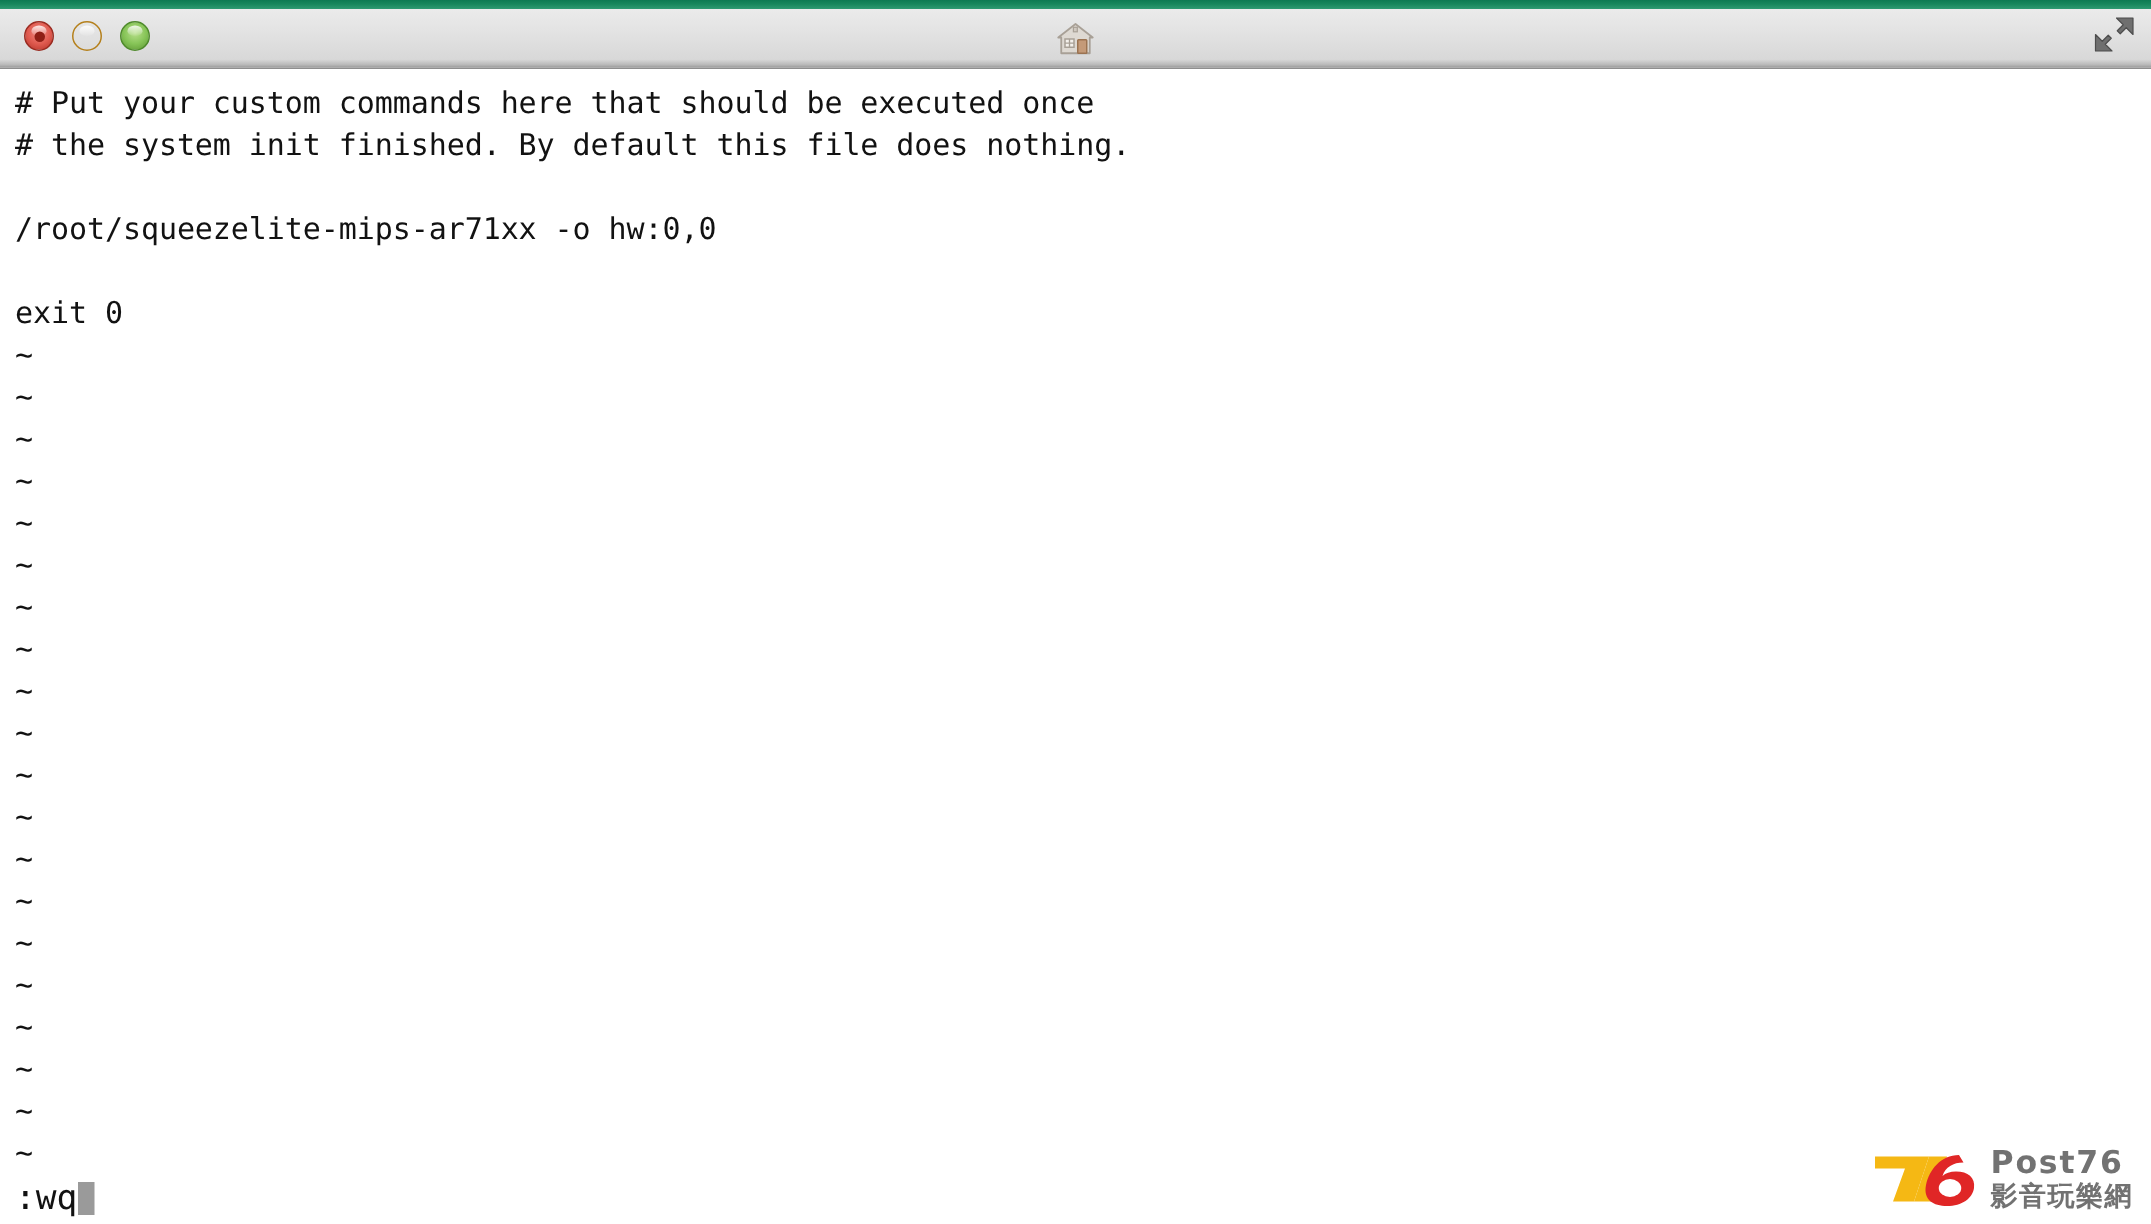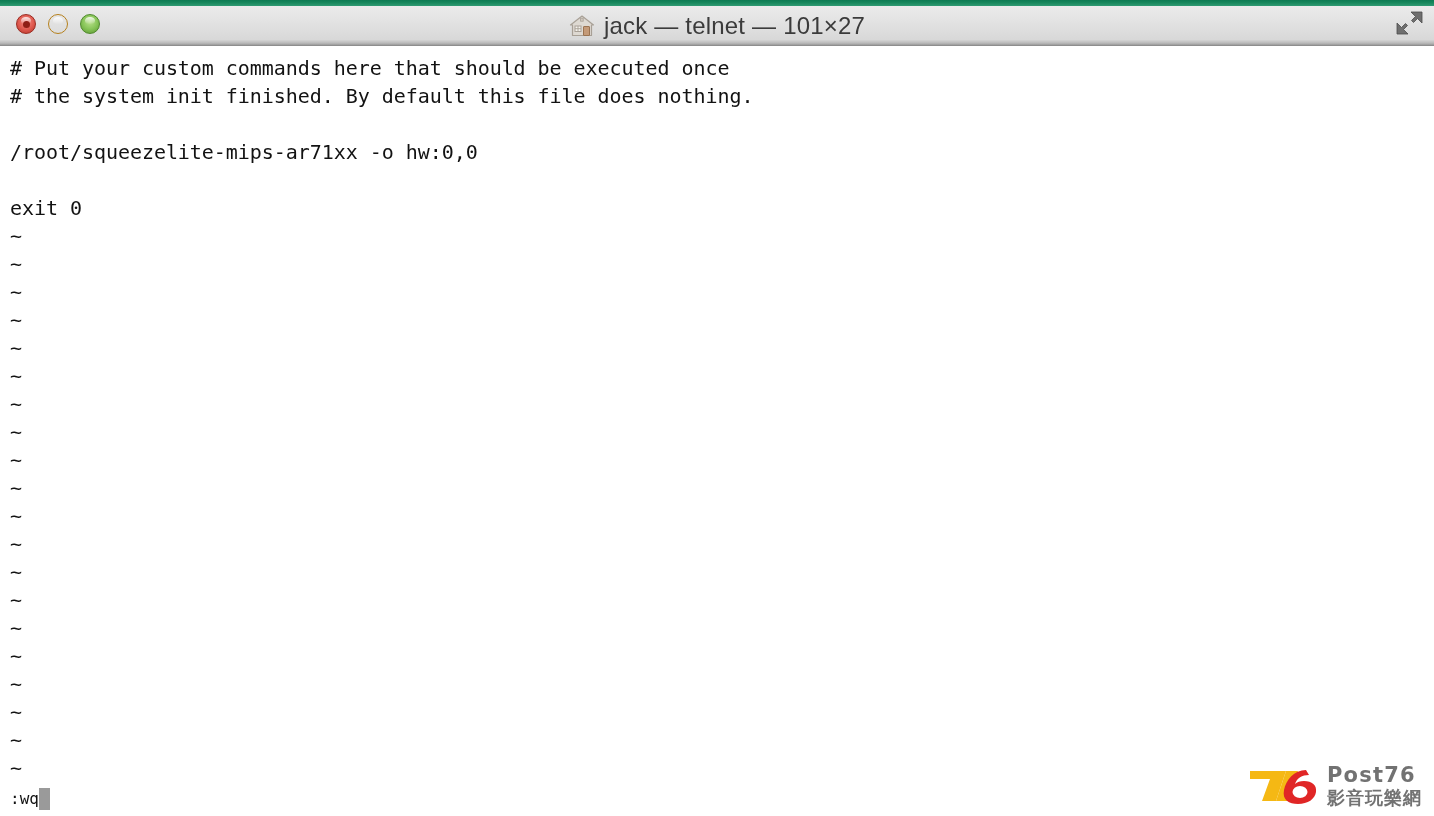--- a/index.html
+++ b/index.html
@@ -146,21 +146,21 @@
     letter-spacing: -0.05px;
   }
   .trow { height: 28px; }
   .trow.blank { color: transparent; }
 
   #status-line {
     position: absolute;
     left: 10px;
     bottom: 4px;
     font-family: "DejaVu Sans Mono", "Liberation Mono", monospace;
-    font-size: 16px;
+    font-size: 23px;
     line-height: 26px;
     color: #121212;
     white-space: pre;
     display: flex;
     align-items: center;
   }
   #block-cursor {
     display: inline-block;
     width: 11px;
     height: 22px;
@@ -220,21 +220,20 @@
 
     <div id="title-wrap">
       <svg id="home-icon" width="26" height="24" viewBox="0 0 26 24">
         <path d="M13 2 L24.5 11 L22.5 11 L22.5 21.5 L3.5 21.5 L3.5 11 L1.5 11 Z" fill="#ded9d2" stroke="#a8a096" stroke-width="1.2" stroke-linejoin="round"></path>
         <rect x="6" y="12" width="6" height="5.5" fill="#f4f1ec" stroke="#a8a096" stroke-width="1"></rect>
         <line x1="9" y1="12" x2="9" y2="17.5" stroke="#a8a096" stroke-width="0.9"></line>
         <line x1="6" y1="14.7" x2="12" y2="14.7" stroke="#a8a096" stroke-width="0.9"></line>
         <rect x="14.5" y="12.5" width="6" height="9" rx="0.5" fill="#c49a78" stroke="#9b7351" stroke-width="1"></rect>
         <rect x="11.6" y="4.2" width="2.6" height="3" fill="#cfc8bf" stroke="#a8a096" stroke-width="0.8"></rect>
       </svg>
-      <span id="title-text">jack — telnet — 101×27</span>
     </div>
 
     <svg id="fullscreen-btn" viewBox="0 0 30 28">
       <g fill="#6f6f6f" stroke="#4d4d4d" stroke-width="0.8" stroke-linejoin="round">
         <path d="M28 3 L28 14 L23.5 9.5 L19.5 13.5 L17.5 11.5 L21.5 7.5 L17 3 Z"></path>
         <path d="M3 25 L3 14 L7.5 18.5 L11.5 14.5 L13.5 16.5 L9.5 20.5 L14 25 Z"></path>
       </g>
     </svg>
   </div>
 

